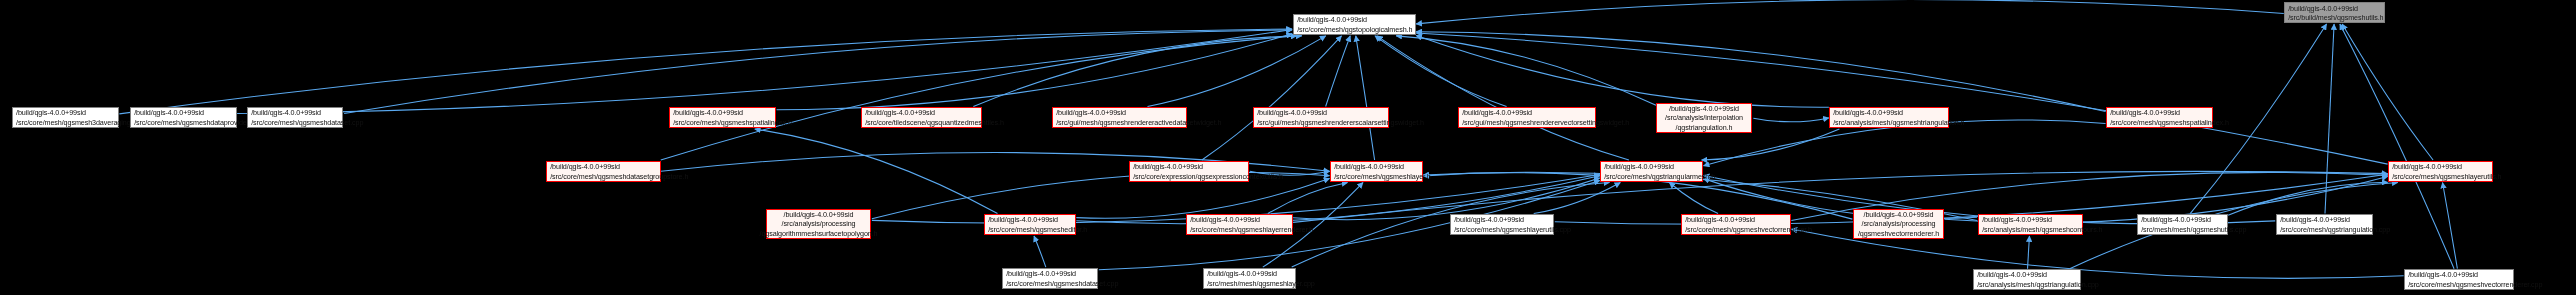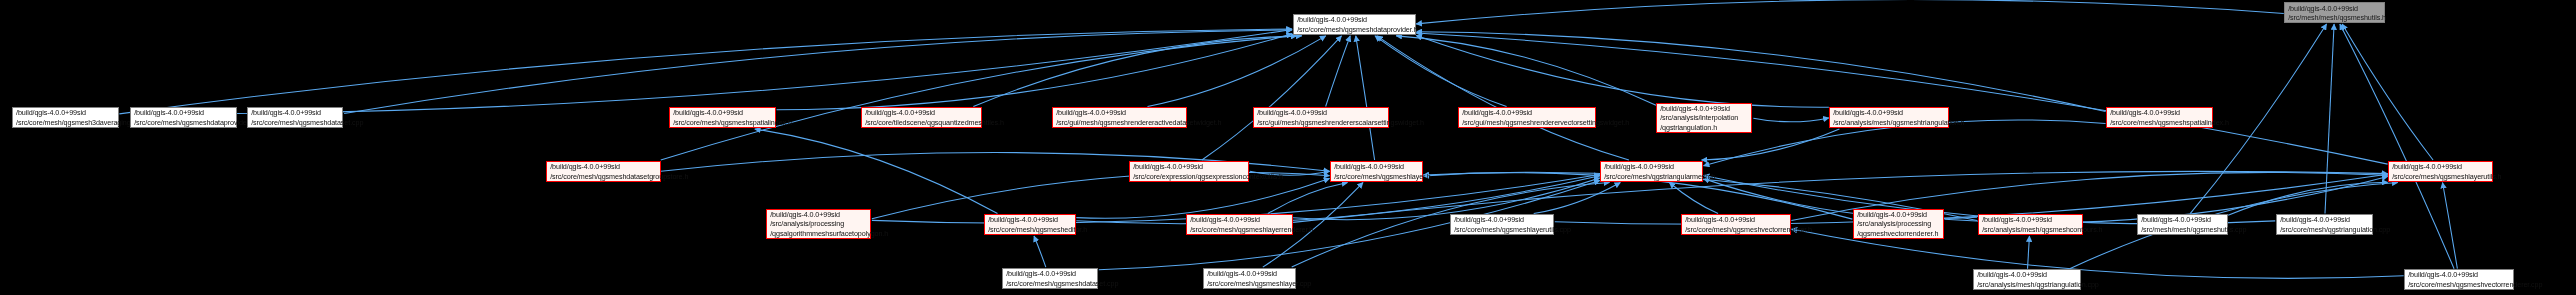--- a/index.html
+++ b/index.html
@@ -11,21 +11,21 @@
     background:#000;
     overflow:hidden;
     font-family:"Liberation Sans", sans-serif;
   }
   #edges{position:absolute;left:0;top:0;width:2576px;height:296px;pointer-events:none;}
   .node{
     position:absolute;
     box-sizing:border-box;
     display:flex;
     flex-direction:column;
-    align-items:flex-start;
+    align-items:center;
     justify-content:center;
     text-align:center;
     font-size:7.2px;
     line-height:1.28;
     letter-spacing:-0.1px;
     color:#111;
     white-space:nowrap;
     padding:1.6px 3.2px;
   }
   .node .ln{display:block;}
@@ -100,25 +100,25 @@
         <path d="M 2053 503.80782918149464 Q 2521 490.53380782918146 2989 337.2597864768683" fill="none" stroke="#5aa9f0" stroke-width="2" marker-end="url(#arrow)"></path>
         <path d="M 3866.9655172413795 502 Q 4173.5 360.1931034482759 4480.0344827586205 341" fill="none" stroke="#5aa9f0" stroke-width="2" marker-end="url(#arrow)"></path>
         <path d="M 2865.59 399 Q 2946.5 386.18199999999996 3027.41 341" fill="none" stroke="#5aa9f0" stroke-width="2" marker-end="url(#arrow)"></path>
         <path d="M 4591.379310344828 502 Q 4577.5 418.7241379310344 4563.620689655172 341" fill="none" stroke="#5aa9f0" stroke-width="2" marker-end="url(#arrow)"></path>
         <path d="M 3276 220.73623188405796 Q 3346.5 234.631884057971 3417 220.32753623188407" fill="none" stroke="#5aa9f0" stroke-width="2" marker-end="url(#arrow)"></path>
       </g>
   </svg>
   <div id="nodes">
       <div class="node current wide-left" style="left: 2284px; top: 2.1px; width: 101px; height: 21.4px;">
         <span class="ln">/build/qgis-4.0.0+99sid</span>
-        <span class="ln">/src/mesh/mesh/qgsmeshutils.h</span>
+        <span class="ln">/src/build/mesh/qgsmeshutils.h</span>
       </div>
       <div class="node root wide-left" style="left: 1293px; top: 14px; width: 123px; height: 21.4px;">
         <span class="ln">/build/qgis-4.0.0+99sid</span>
-        <span class="ln">/src/core/mesh/qgsmeshdataprovider.h</span>
+        <span class="ln">/src/core/mesh/qgstopologicalmesh.h</span>
       </div>
       <div class="node source wide-left" style="left: 11.8px; top: 107px; width: 107px; height: 21.4px;">
         <span class="ln">/build/qgis-4.0.0+99sid</span>
         <span class="ln">/src/core/mesh/qgsmesh3daveraging.cpp</span>
       </div>
       <div class="node source wide-left" style="left: 130px; top: 107px; width: 107px; height: 21.4px;">
         <span class="ln">/build/qgis-4.0.0+99sid</span>
         <span class="ln">/src/core/mesh/qgsmeshdataprovider.cpp</span>
       </div>
       <div class="node source wide-left" style="left: 247px; top: 107px; width: 96px; height: 21.4px;">
@@ -215,21 +215,21 @@
       <div class="node source wide-left" style="left: 2276px; top: 214px; width: 97px; height: 21.4px;">
         <span class="ln">/build/qgis-4.0.0+99sid</span>
         <span class="ln">/src/core/mesh/qgstriangulation.cpp</span>
       </div>
       <div class="node source wide-left" style="left: 1002px; top: 268px; width: 96px; height: 21.4px;">
         <span class="ln">/build/qgis-4.0.0+99sid</span>
         <span class="ln">/src/core/mesh/qgsmeshdataset.cpp</span>
       </div>
       <div class="node source wide-left" style="left: 1203px; top: 268px; width: 93px; height: 21.4px;">
         <span class="ln">/build/qgis-4.0.0+99sid</span>
-        <span class="ln">/src/core/mesh/qgsmeshlayer.cpp</span>
+        <span class="ln">/src/mesh/mesh/qgsmeshlayer.cpp</span>
       </div>
       <div class="node source wide-left" style="left: 1973px; top: 269px; width: 108px; height: 21.4px;">
         <span class="ln">/build/qgis-4.0.0+99sid</span>
         <span class="ln">/src/analysis/mesh/qgstriangulation.cpp</span>
       </div>
       <div class="node source wide-left" style="left: 2404px; top: 269px; width: 110px; height: 21.4px;">
         <span class="ln">/build/qgis-4.0.0+99sid</span>
         <span class="ln">/src/core/mesh/qgsmeshvectorrenderer.cpp</span>
       </div>
     </div>

